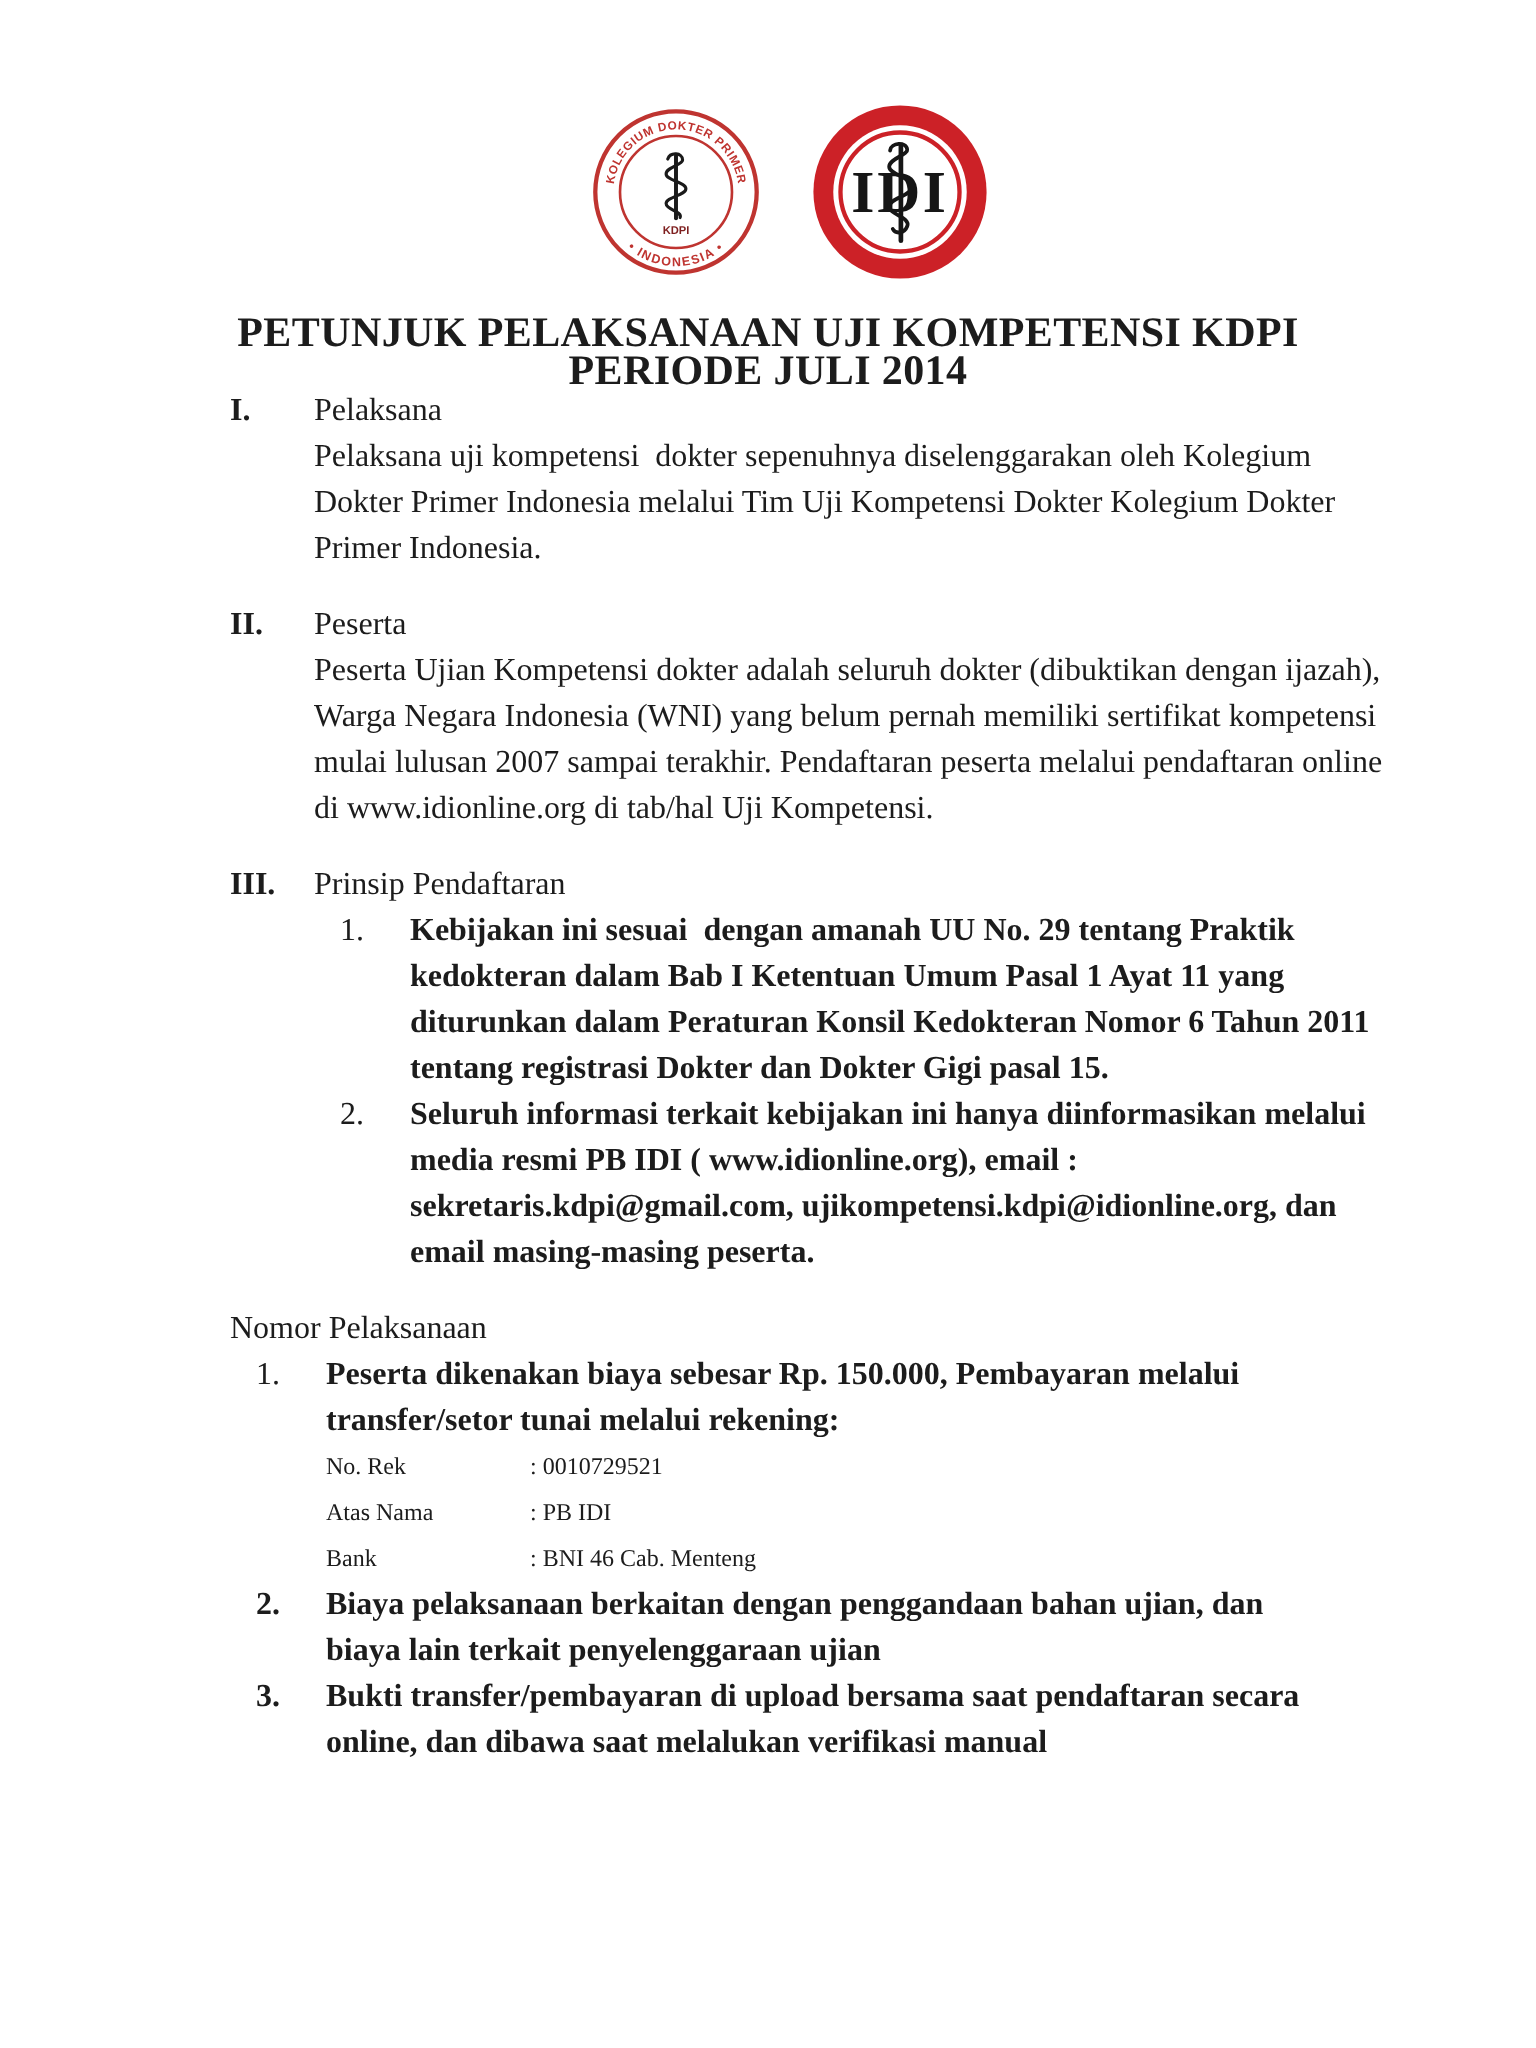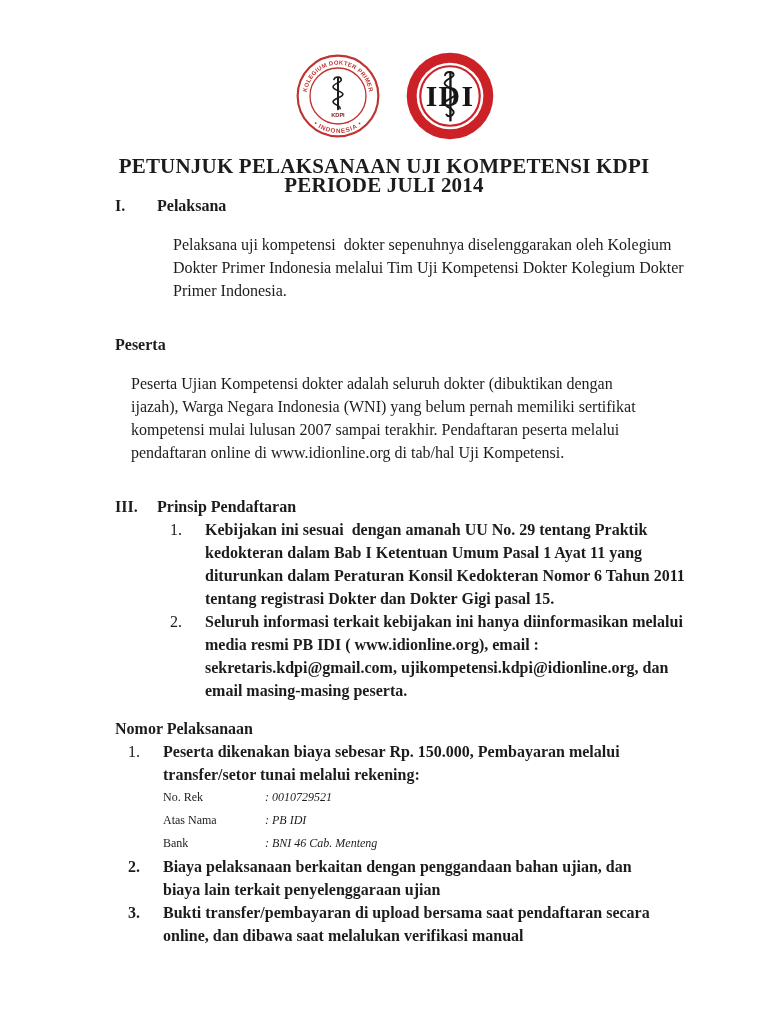--- a/index.html
+++ b/index.html
@@ -23,34 +23,34 @@
     margin:0; text-align:center;
     font-size:21px; font-weight:bold; line-height:19px;
     letter-spacing:0.2px;
   }
 
   
   .content { position:absolute; top:194px; left:115px; width:585px; }
   section { display:flex; margin:0 0 15px 0; }
   .rn { flex:none; width:42px; font-size:16px; line-height:23px; font-weight:bold; }
   .sc { flex:1; min-width:0; max-width:543px; }
-  .sc h2 { margin:0; font-size:16px; line-height:23px; font-weight:bold; }
-  .para { margin:16px; font-size:16px; line-height:23px; white-space:pre-wrap; }
+  .sc h2 { margin:0; font-size:16px; line-height:23px; font-weight:normal; }
+  .para { margin:0; font-size:16px; line-height:23px; white-space:pre-wrap; }
 
   .list { margin:0; }
   .li { display:flex; margin-left:13px; }
   .ln { flex:none; width:35px; font-size:16px; line-height:23px; }
   .li.bn .ln { font-weight:bold; }
   .lt { flex:1; min-width:0; font-size:16px; line-height:23px; }
   .lt p { margin:0; white-space:pre-wrap;font-weight:bold; }
 
   .details { margin:0; }
   .drow { display:flex; font-size:12px; line-height:23px; }
   .dl { flex:none; width:102px; }
-  .dv { flex:1; white-space:pre-wrap;font-style:italic; }
+  .dv { flex:1; white-space:pre-wrap; }
 
   svg text { user-select:none; }
 </style>
 </head>
 <body>
 
 <div class="page">
 
   <div class="logos">
 
@@ -95,20 +95,21 @@
 
     <section>
       <div class="rn">I.</div>
       <div class="sc">
         <h2>Pelaksana</h2>
         <p class="para">Pelaksana uji kompetensi  dokter sepenuhnya diselenggarakan oleh Kolegium Dokter Primer Indonesia melalui Tim Uji Kompetensi Dokter Kolegium Dokter Primer Indonesia.</p>
       </div>
     </section>
 
     <section>
+      <div class="rn">II.</div>
       <div class="sc">
         <h2>Peserta</h2>
         <p class="para">Peserta Ujian Kompetensi dokter adalah seluruh dokter (dibuktikan dengan ijazah), Warga Negara Indonesia (WNI) yang belum pernah memiliki sertifikat kompetensi mulai lulusan 2007 sampai terakhir. Pendaftaran peserta melalui pendaftaran online di www.idionline.org di tab/hal Uji Kompetensi.</p>
       </div>
     </section>
 
     <section>
       <div class="rn">III.</div>
       <div class="sc">
         <h2>Prinsip Pendaftaran</h2>

